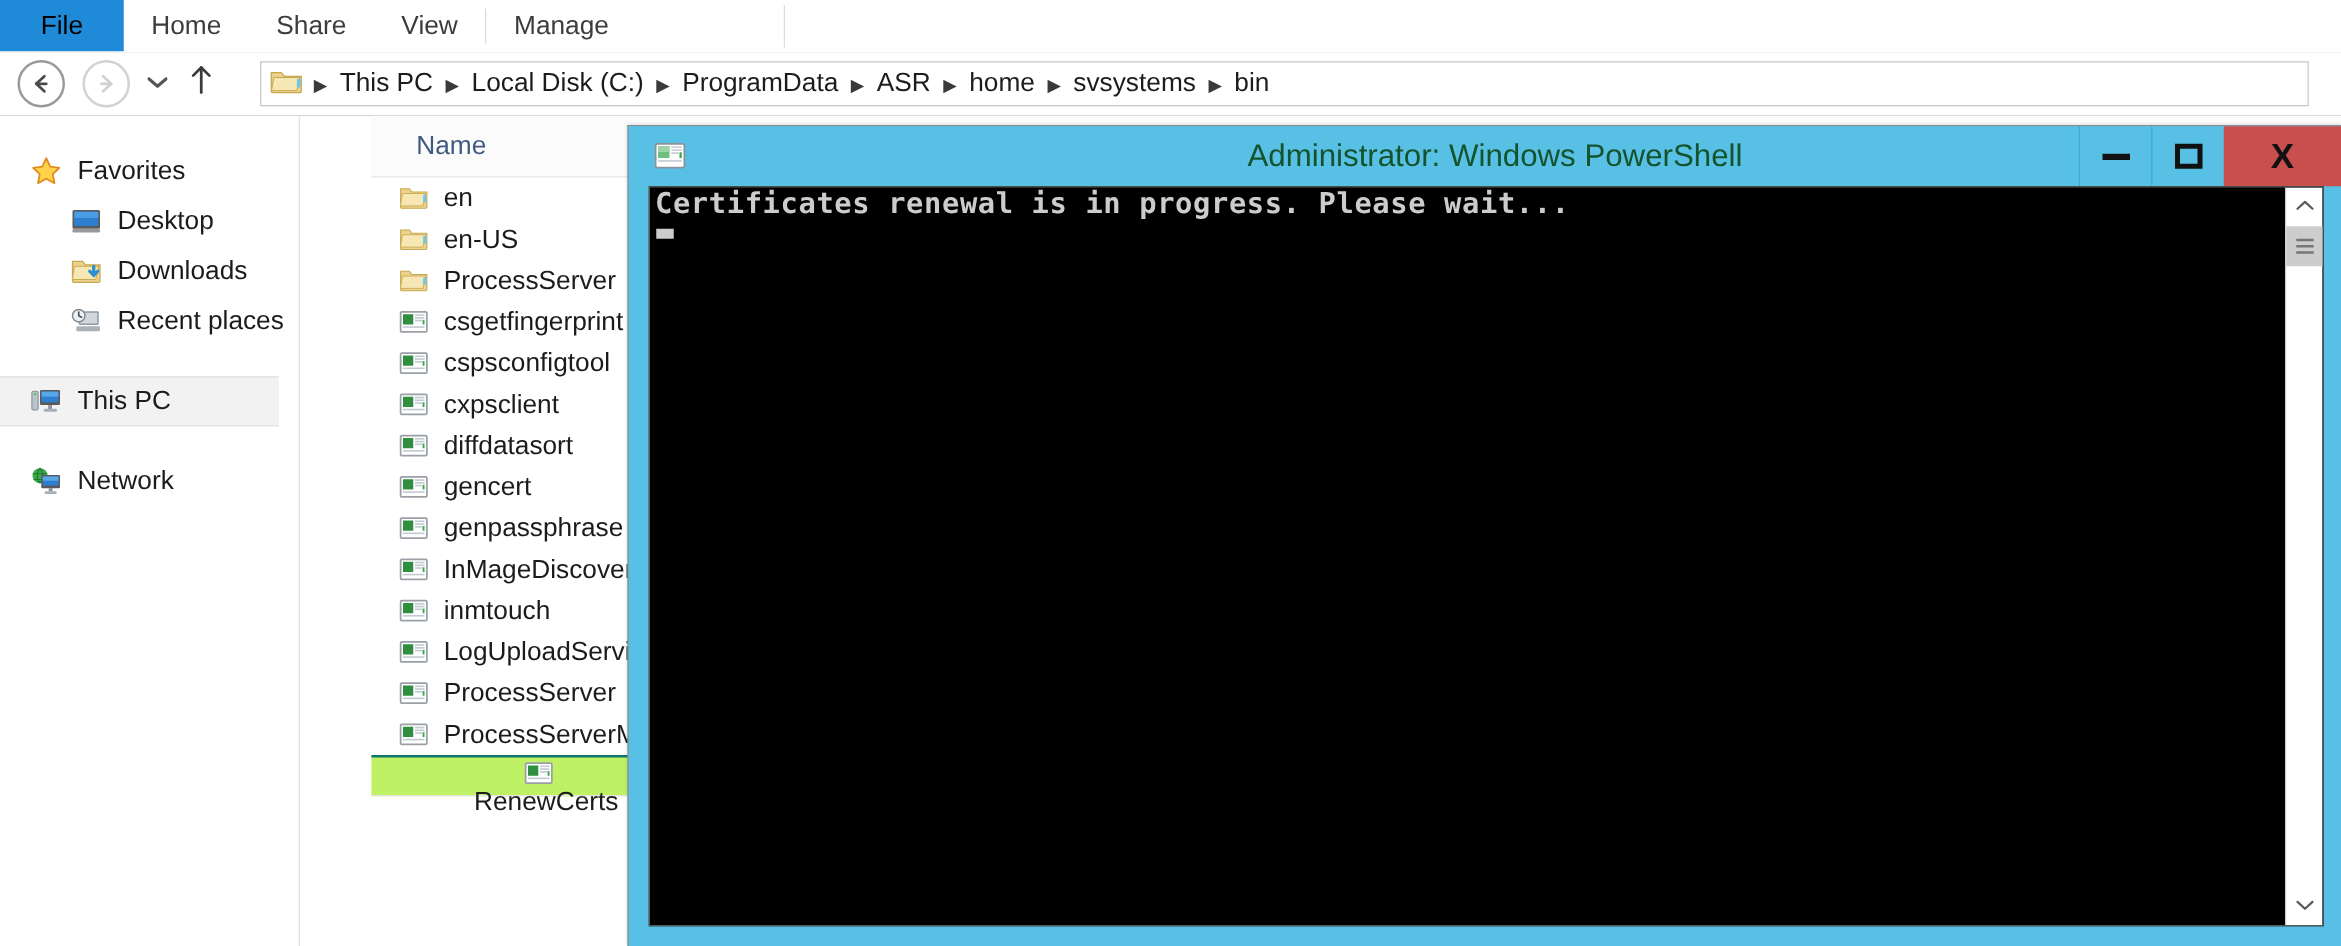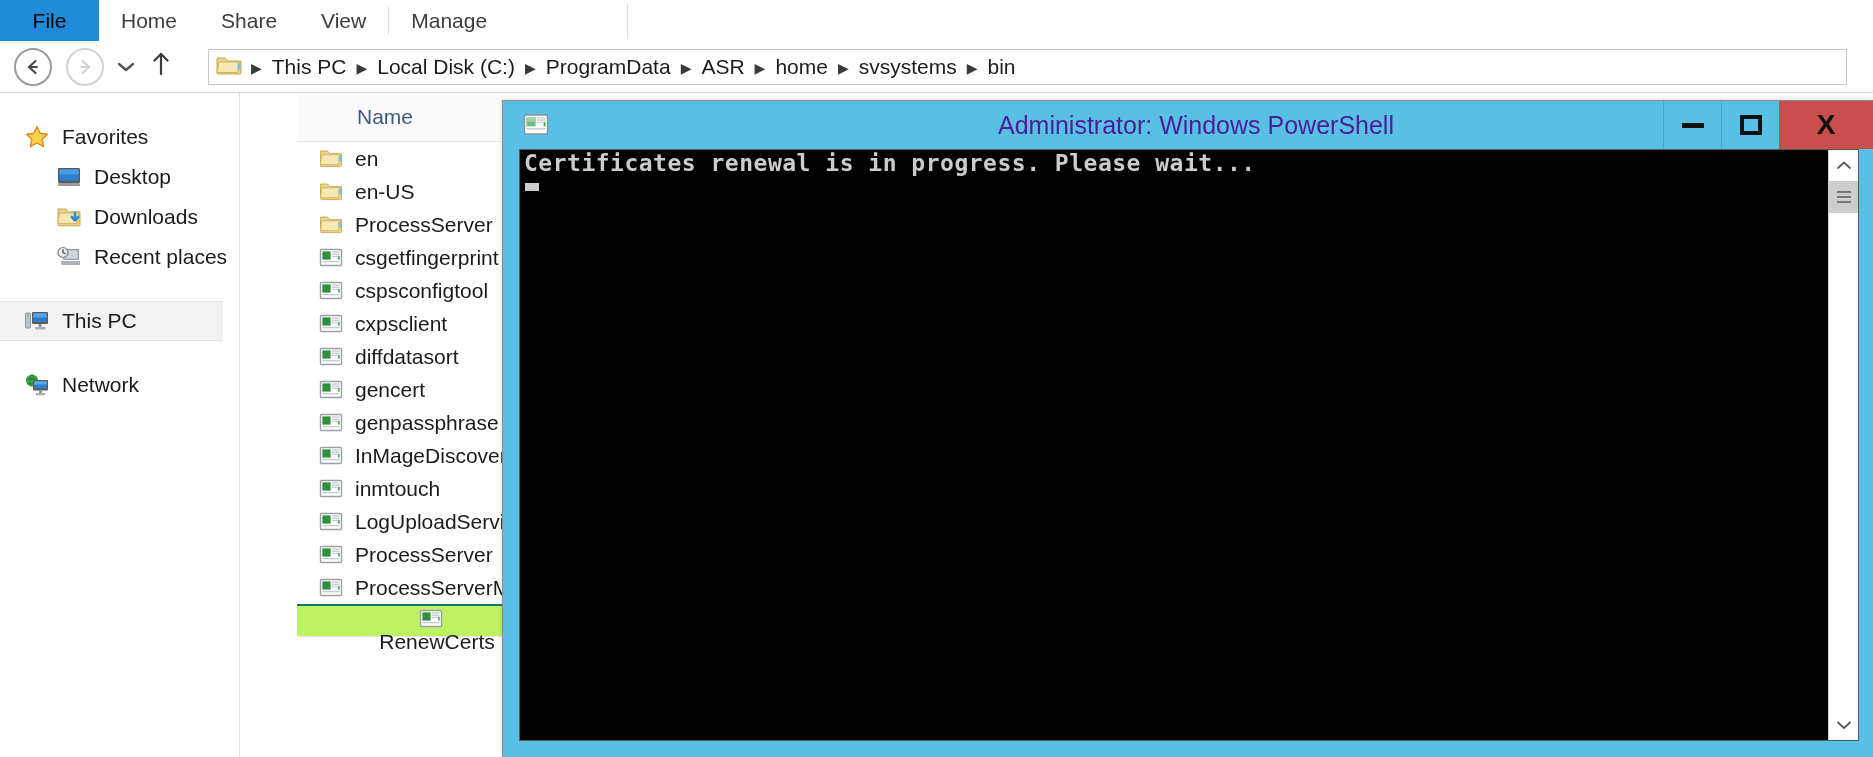--- a/index.html
+++ b/index.html
@@ -207,21 +207,20 @@
     background: #fbfbfb;
     border-bottom: 1px solid #e6e6e6;
     display: flex;
     align-items: center;
   }
   #col-header .col-name {
     font-size: 21px;
     color: #3f5a80;
     padding-left: 36px;
     white-space: nowrap;
-    margin-left: 24px;
   }
   #file-list {
     position: absolute;
     left: 0; top: 49px;
     width: 1576px;
     height: 615px;
     overflow: hidden;
   }
   .file-row {
     display: flex;
@@ -277,21 +276,21 @@
   #ps-sysicon {
     width: 26px; height: 26px;
     margin-left: 20px;
     flex: 0 0 auto;
   }
   #ps-title {
     position: absolute;
     left: 16px; right: 0;
     text-align: center;
     font-size: 25px;
-    color: #4c1d95;
+    color: #14532d;
     pointer-events: none;
     white-space: nowrap;
   }
   #ps-controls {
     position: absolute;
     right: 0; top: 0;
     height: 48px;
     display: flex;
     align-items: stretch;
   }

